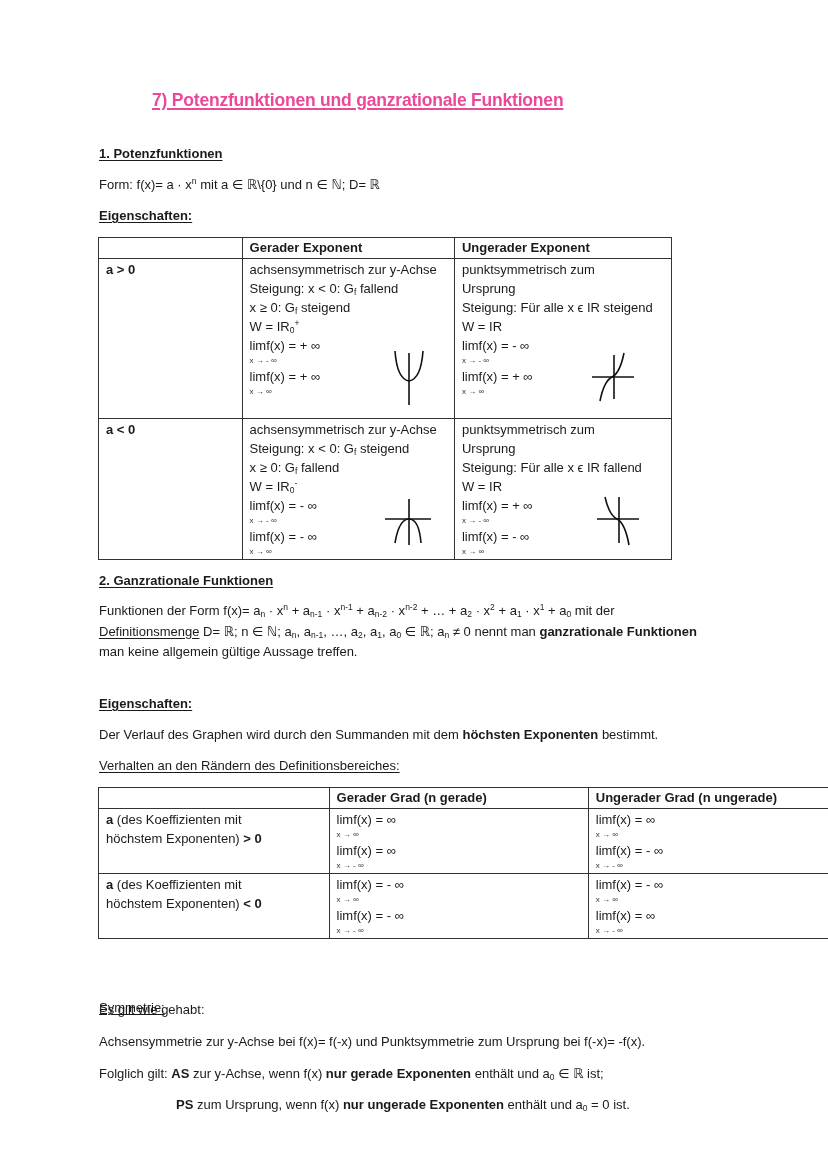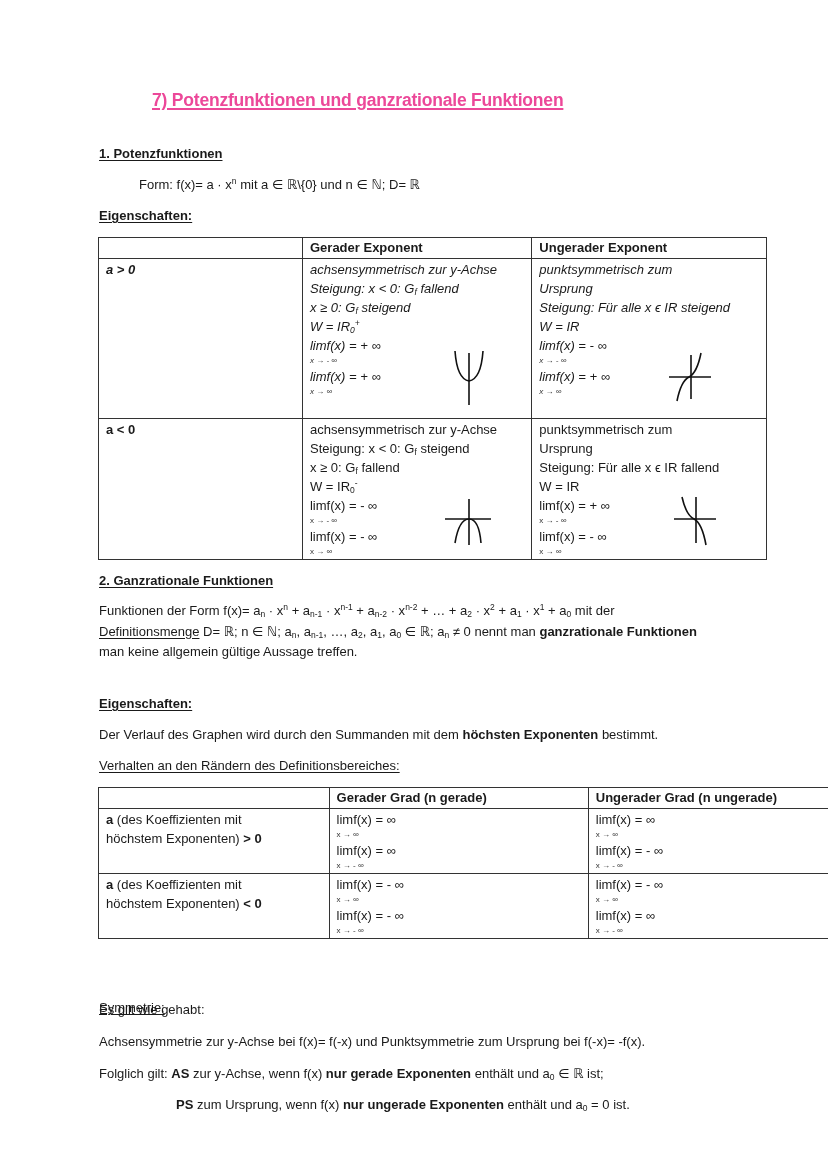--- a/index.html
+++ b/index.html
@@ -50,40 +50,40 @@
   .rowlabel { font-weight: bold; line-height: 19px; }
   .rowlabel2 { line-height: 19px; }
 </style>
 </head>
 <body>
 
 <div class="abs title">7) Potenzfunktionen und ganzrationale Funktionen</div>
 
 <div class="abs h2" style="left:99px; top:146px;">1. Potenzfunktionen</div>
 
-<div class="abs" style="left:99px; top:177px; font-size:13px;margin-left:40px;">
+<div class="abs" style="left:99px; top:177px; font-size:13px;">
   <span>Form: f(x)= a · x</span><sup>n</sup><span> mit a ∈ ℝ\{0} und n ∈ ℕ; D= ℝ</span>
 </div>
 
 <div class="abs h2" style="left:99px; top:208px;">Eigenschaften:</div>
 
-<table class="tbl" style="left:98px; top:237px; width:669px;">
+<table class="tbl" style="left:98px; top:237px; width:574px;">
   <colgroup>
       <col style="width:193px">
       <col style="width:217px">
       <col style="width:222px">
     </colgroup>
   <tbody>
       <tr>
     <td></td>
     <td class="th">Gerader Exponent</td>
     <td class="th">Ungerader Exponent</td>
   </tr>
 
-  <tr style="height:160px;font-style:italic;">
+  <tr style="height:160px;">
     <td class="rowlabel">a &gt; 0</td>
     <td class="cell">
       <div class="ln">achsensymmetrisch zur y-Achse</div>
       <div class="ln">Steigung: x &lt; 0: G<sub>f</sub> fallend</div>
       <div class="ln">x ≥ 0: G<sub>f</sub> steigend</div>
       <div class="ln">W = IR<sub>0</sub><sup>+</sup></div>
       <div class="ln">limf(x) = + ∞</div>
       <div class="ln-sm">x → - ∞</div>
       <div class="ln">limf(x) = + ∞</div>
       <div class="ln-sm">x → ∞</div>

